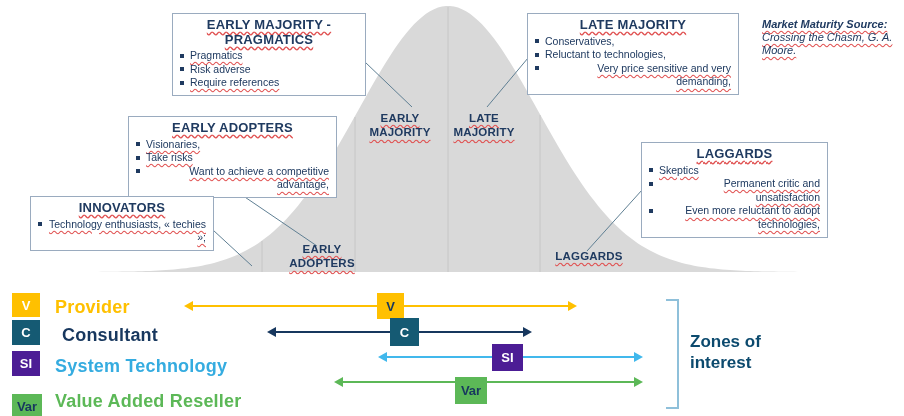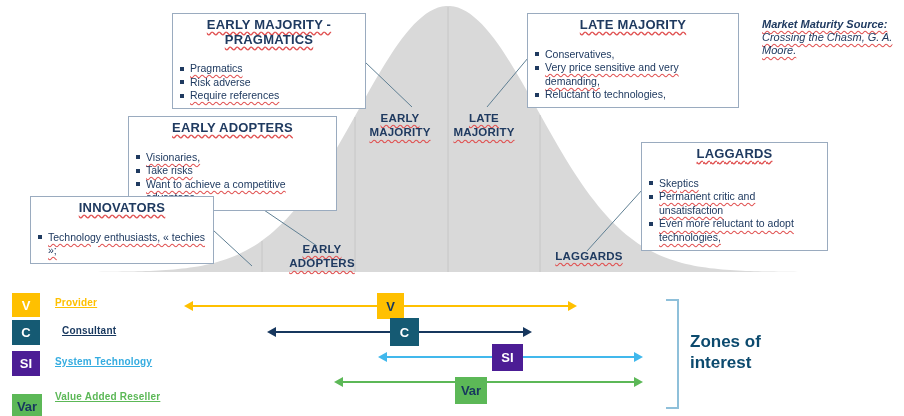--- a/index.html
+++ b/index.html
@@ -6,41 +6,41 @@
   body { font-family:"Liberation Sans", sans-serif; background:#fff; }
   .canvas { position:relative; width:904px; height:416px; background:#fff; overflow:hidden; }
 
   svg.curve { position:absolute; left:0; top:0; }
 
   
   .sq { text-decoration-line:underline; text-decoration-style:wavy; text-decoration-color:#e05050; text-underline-offset:2px; }
 
   
   .callout { position:absolute; background:#fff; border:1px solid #9aabbf; padding:4px 7px 5px 7px; }
-  .callout .ttl { font-weight:bold; text-align:center; font-size:13px; color:#1f3a60; line-height:1.12; white-space:pre-line; margin-bottom:15px; letter-spacing:.2px; }
-  .bullets { display:block; }
+  .callout .ttl { font-weight:bold; text-align:center; font-size:13px; color:#1f3a60; line-height:1.12; white-space:pre-line; margin-bottom:2px; letter-spacing:.2px; }
+  .bullets { display:block;text-align:right; }
   .bullet { display:flex; gap:6px; font-size:10.5px; color:#1f3a60; line-height:1.3; }
   .bullet .mk { width:4px; height:4px; background:#1f3a60; margin-top:4.5px; flex:none; }
 
   
   .curve-label { position:absolute; font-weight:bold; color:#1f3a60; font-size:11.5px; text-align:center; line-height:1.25; white-space:pre-line; letter-spacing:.2px; }
 
   
   .source { position:absolute; left:762px; top:18px; width:140px; font-size:11px; font-style:italic; color:#1f3a60; line-height:1.2; }
   .source .l1 { font-weight:bold; }
 
   
   .chip { position:absolute; display:flex; align-items:center; justify-content:center; font-weight:bold; font-size:13px; }
   .chip.v   { background:#ffc000; color:#ffffff; }
   .chip.c   { background:#155a73; color:#ffffff; }
   .chip.si  { background:#4c1d95; color:#ffffff; }
   .chip.var { background:#5cb857; color:#17375e;margin-top:8px; }
   .chip.on-arrow.v { color:#17375e; }
 
-  .legend-label { position:absolute; font-weight:bold; font-size:10px; letter-spacing:.2px;text-decoration:underline; }
+  .legend-label { position:absolute; font-weight:bold; font-size:18px; letter-spacing:.2px; }
   .lbl-provider { color:#ffc000; }
   .lbl-consultant { color:#17375e; }
   .lbl-si { color:#35ace0; }
   .lbl-var { color:#5cb857; }
 
   
   .harrow { position:absolute; height:2px; background:currentColor; }
   .harrow::before, .harrow::after { content:''; position:absolute; top:-4px; width:0; height:0;
       border-top:5px solid transparent; border-bottom:5px solid transparent; }
   .harrow::before { left:-9px; border-right:9px solid currentColor; }
@@ -106,25 +106,25 @@
 
   <div class="callout" style="left:527px; top:13px; width:212px;">
     <div class="ttl sq">LATE MAJORITY</div>
     <div class="bullets">
       <div class="bullet">
           <span class="mk"></span>
           <span>Conservatives,</span>
         </div>
       <div class="bullet">
           <span class="mk"></span>
+          <span>Reluctant to technologies,</span>
+        </div>
+      <div class="bullet">
+          <span class="mk"></span>
           <span class="sq">Very price sensitive and very demanding,</span>
-        </div>
-      <div class="bullet">
-          <span class="mk"></span>
-          <span>Reluctant to technologies,</span>
         </div>
     </div>
   </div>
 
   <div class="callout" style="left:128px; top:116px; width:209px;">
     <div class="ttl sq">EARLY ADOPTERS</div>
     <div class="bullets">
       <div class="bullet">
           <span class="mk"></span>
           <span class="sq">Visionaries,</span>

